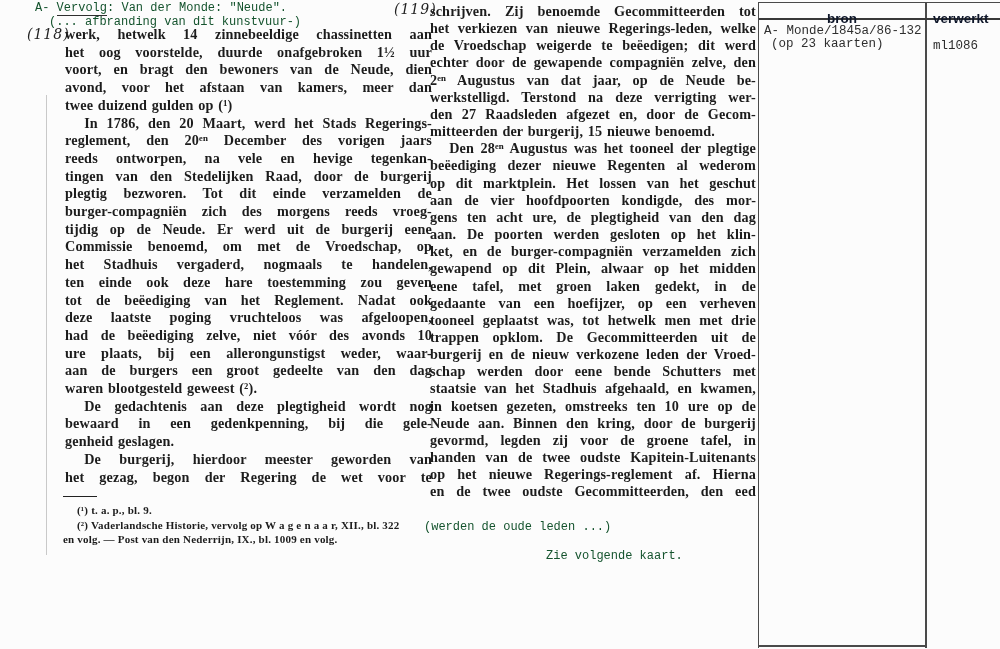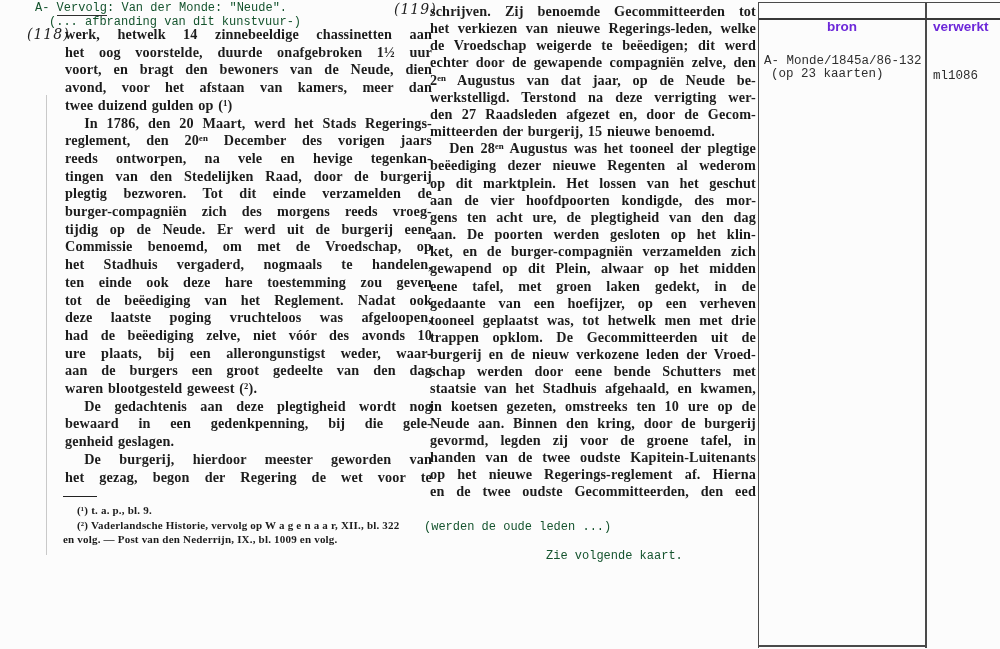--- a/index.html
+++ b/index.html
@@ -37,28 +37,28 @@
   .page-edge{position:absolute;left:46px;top:95px;width:1px;height:460px;background:#c9c9c9;}
   
   .tbl{
     position:absolute;left:758px;top:2px;width:242px;height:645px;
     border-left:1.5px solid #4a4a4a;border-top:1.5px solid #4a4a4a;
   }
   .tbl-divider{position:absolute;left:166px;top:0;width:1.5px;height:645px;background:#4a4a4a;}
   .tbl-headsep{position:absolute;left:0;top:15px;width:242px;height:2px;background:#383838;}
   .tbl-bottom{position:absolute;left:0;top:642px;width:166px;height:1.5px;background:#4a4a4a;}
   .tbl-th{
-    position:absolute;top:16px;font-family:"Liberation Sans",sans-serif;
-    font-weight:bold;font-size:13.5px;color:#6d28d9;
+    position:absolute;top:8px;font-family:"Liberation Sans",sans-serif;
+    font-weight:bold;font-size:13.5px;color:#0f172a;
   }
   .th-bron{left:0;width:166px;text-align:center;}
   .th-verwerkt{left:174px;width:68px;text-align:left;}
   .tbl-val{
     position:absolute;font-family:"Liberation Mono","DejaVu Sans Mono",monospace;
-    font-size:12.5px;color:#2e2e2e;white-space:pre;margin-top:30px;
+    font-size:12.5px;color:#2e2e2e;white-space:pre;
   }
   .bron-l1{left:5px;top:21px;}
   .bron-l2{left:12px;top:34px;}
   .verwerkt-val{left:174px;top:36px;}
 </style>
 </head>
 <body>
 
 <div class="page">
 

